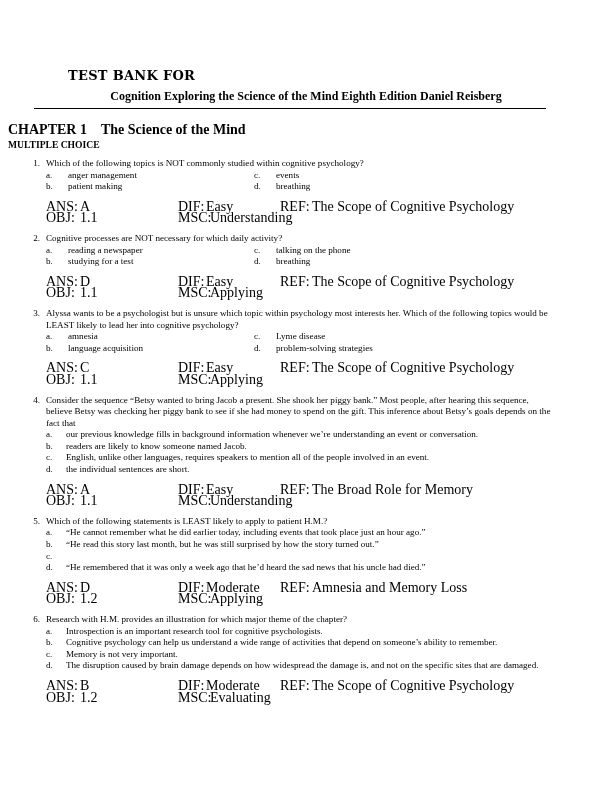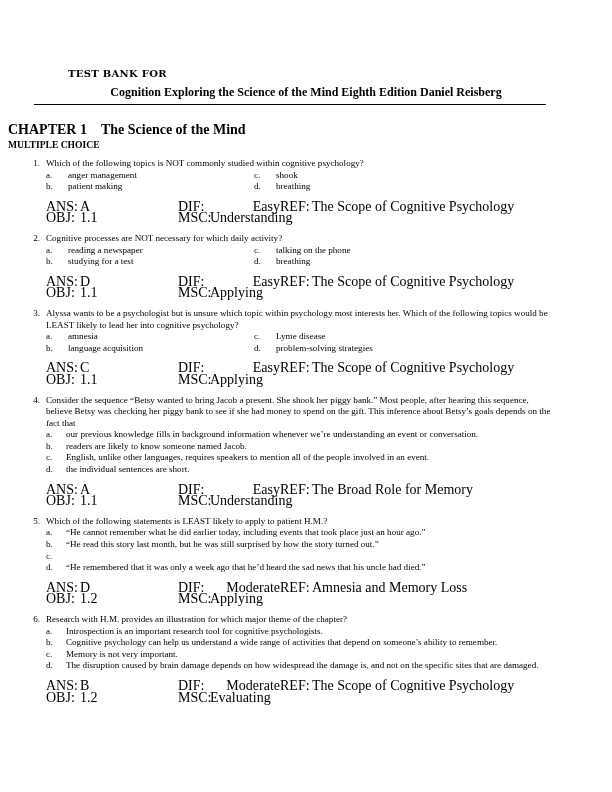--- a/index.html
+++ b/index.html
@@ -26,21 +26,21 @@
   
   .header {
     position: absolute;
     left: 68px;
     top: 68px;
     width: 476px;
   }
   .header-title {
     font-family: "DejaVu Serif", serif;
     font-weight: bold;
-    font-size: 10px;
+    font-size: 13px;
     letter-spacing: 0.3px;
     color: #000;
     margin: 0 0 6px 0;
   }
   .header-sub {
     font-family: "Liberation Serif", serif;
     font-weight: bold;
     font-size: 12px;
     text-align: center;
     margin: 0 0 4px 0;
@@ -128,21 +128,21 @@
   .meta {
     margin-left: 38px;
     margin-top: 8px;
     font-size: 14px;
     line-height: 11.6px;
   }
   .meta-row { display: flex; }
   .m-ans-label { width: 34px; flex: 0 0 34px; }
   .m-ans-val   { width: 98px; flex: 0 0 98px; }
   .m-dif-label { width: 28px; flex: 0 0 28px; }
-  .m-dif-val   { width: 74px; flex: 0 0 74px; text-align: right; }
+  .m-dif-val   { width: 74px; flex: 0 0 74px; }
   .m-ref-label { width: 32px; flex: 0 0 32px; }
   .m-ref-val   { flex: 1 1 auto; }
   .m-obj-label { width: 34px; flex: 0 0 34px; }
   .m-obj-val   { width: 98px; flex: 0 0 98px; }
   .m-msc-label { width: 32px; flex: 0 0 32px; }
   .m-msc-val   { flex: 1 1 auto; }
 </style>
 </head>
 <body>
 
@@ -165,21 +165,21 @@
           <div class="q-num">1.</div>
           <div class="q-stem">Which of the following topics is NOT commonly studied within cognitive psychology?</div>
           <div class="choices-2col">
             <div class="choice-row">
               <div class="choice-cell left">
                 <span class="choice-letter">a.</span>
                 <span class="choice-text">anger management</span>
               </div>
               <div class="choice-cell">
                 <span class="choice-letter">c.</span>
-                <span class="choice-text">shook</span>
+                <span class="choice-text">events</span>
               </div>
             </div>
             <div class="choice-row">
               <div class="choice-cell left">
                 <span class="choice-letter">b.</span>
                 <span class="choice-text">patient making</span>
               </div>
               <div class="choice-cell">
                 <span class="choice-letter">d.</span>
                 <span class="choice-text">breathing</span>

